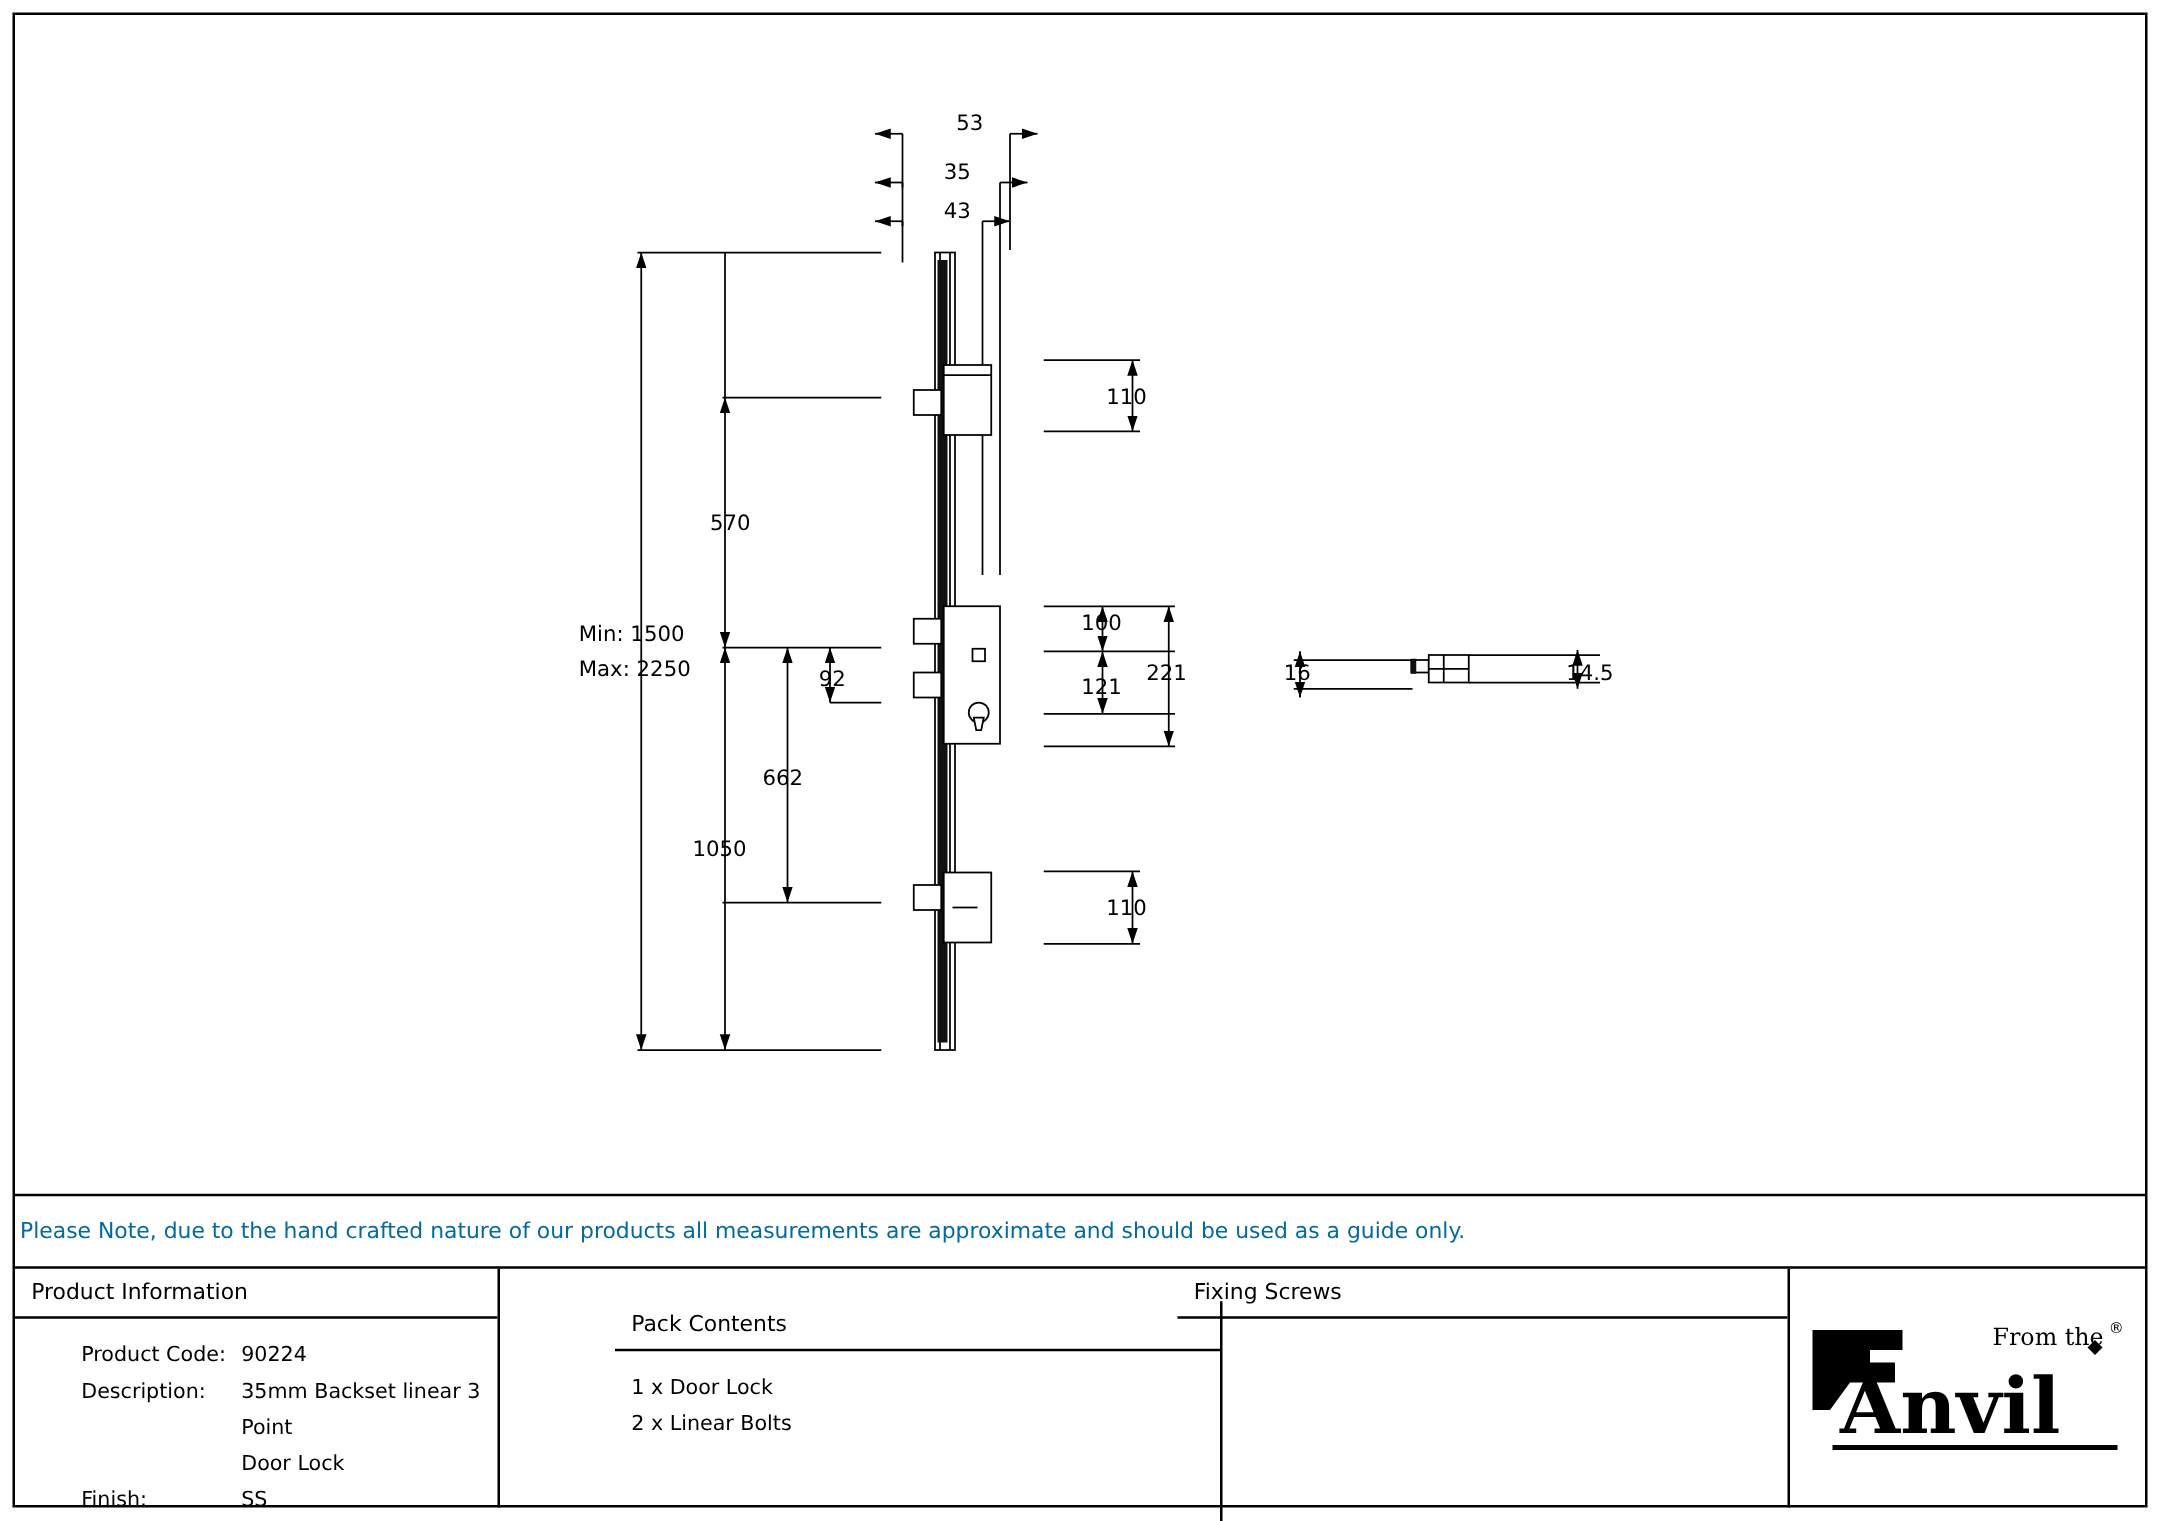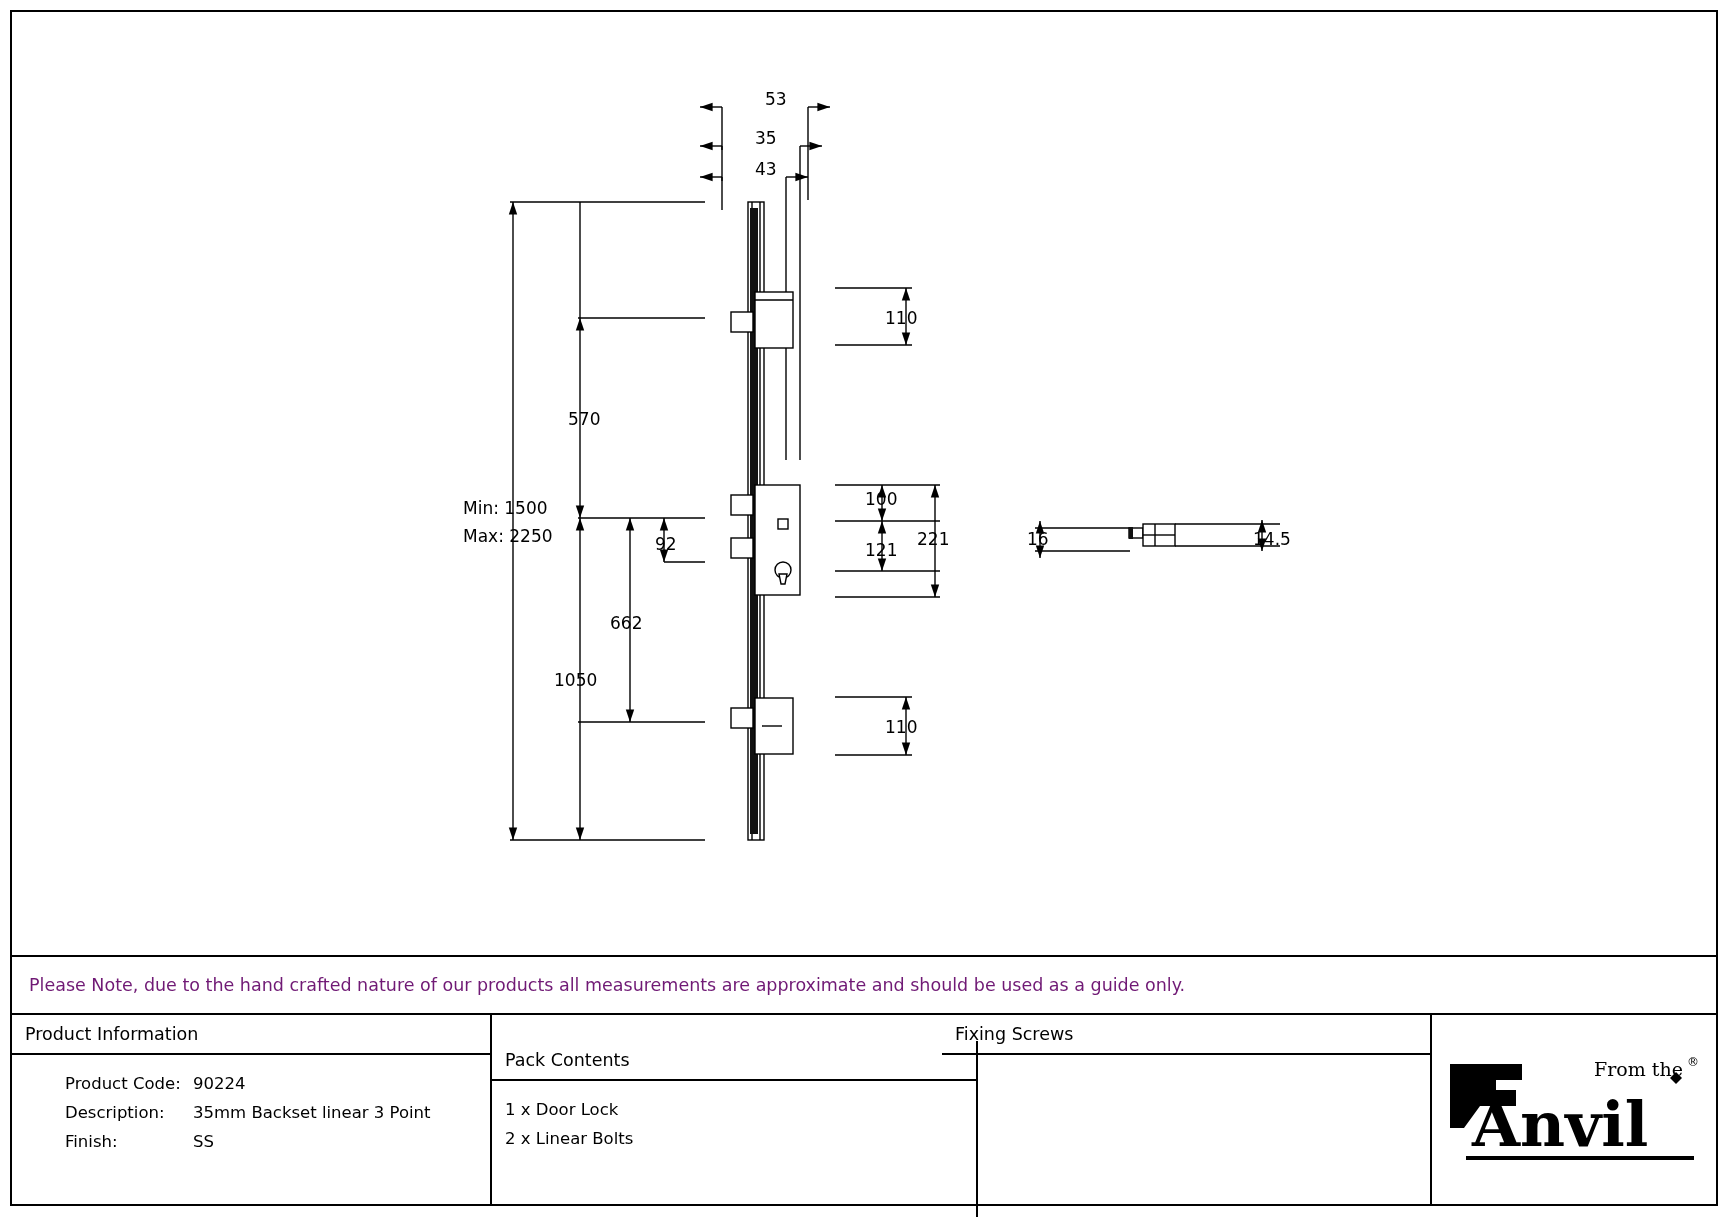--- a/index.html
+++ b/index.html
@@ -39,39 +39,39 @@
     top: 955px;
     width: 1704px;
     height: 60px;
     border-top: 2px solid #000;
     border-bottom: 2px solid #000;
     box-sizing: border-box;
     display: flex;
     align-items: center;
   }
   .note-bar span {
-    padding-left: 17px;
+    padding-left: 4px;
     font-size: 17.5px;
-    color: #701a75;
+    color: #0369a1;
   }
   .tbl {
     position: absolute;
     left: 12px;
     top: 1015px;
     width: 1704px;
     height: 191px;
     box-sizing: border-box;
   }
   .tbl-col {
     position: absolute;
     top: 0;
     height: 191px;
     box-sizing: border-box;
   }
-  .col-a { left: 0;    width: 480px; border-right: 2px solid #000; }
+  .col-a { left: 0;    width: 388px; border-right: 2px solid #000; }
   .col-b { left: 480px; width: 486px; border-right: 2px solid #000; margin-top: 26px; }
   .col-c { left: 930px; width: 490px; border-right: 2px solid #000; }
   .col-d { left: 1420px; width: 284px; padding-left: 40px; }
   .col-head {
     height: 40px;
     border-bottom: 2px solid #000;
     display: flex;
     align-items: center;
     font-size: 17.5px;
     padding-left: 13px;
@@ -240,20 +240,24 @@
       <div class="col-body">
         <div class="info-row">
           <div class="info-label">Product Code:</div>
           <div class="info-val">90224</div>
         </div>
         <div class="info-row">
           <div class="info-label">Description:</div>
           <div class="info-val">35mm Backset linear 3 Point</div>
         </div>
         <div class="info-row">
+          <div class="info-label"></div>
+          <div class="info-val">Door Lock</div>
+        </div>
+        <div class="info-row">
           <div class="info-label">Finish:</div>
           <div class="info-val">SS</div>
         </div>
       </div>
     </div>
 
     <div class="tbl-col col-b">
       <div class="col-head">Pack Contents</div>
       <div class="col-body">
         <div class="pack-item">1 x Door Lock</div>

